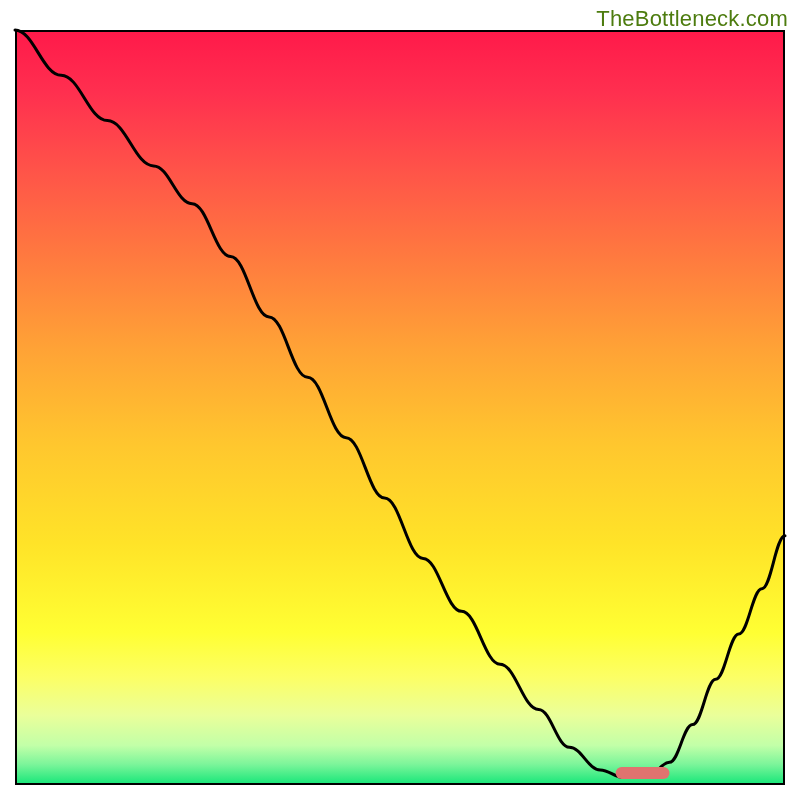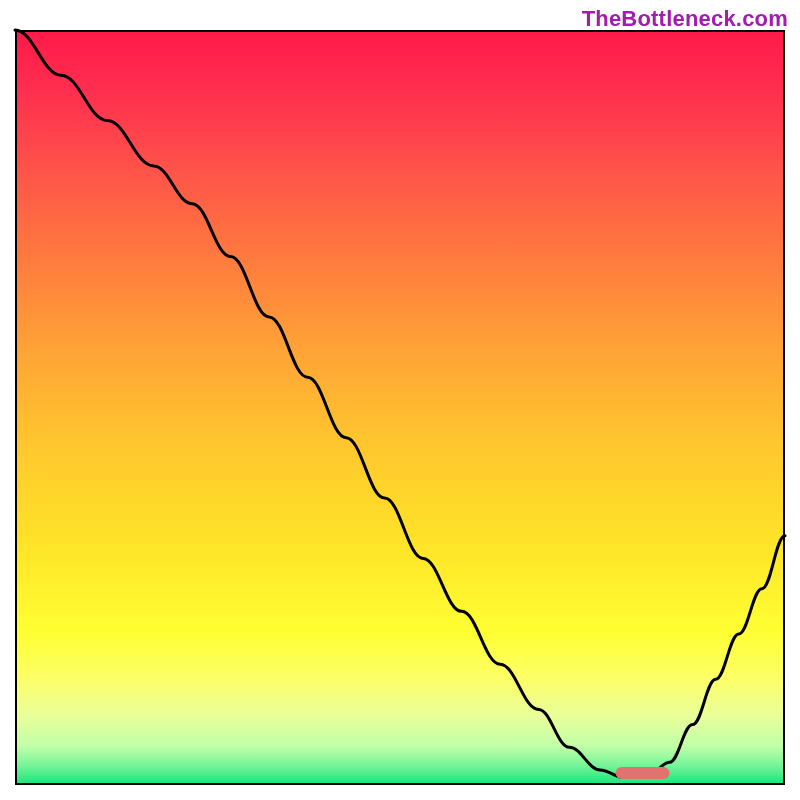--- a/index.html
+++ b/index.html
@@ -14,22 +14,22 @@
   .wrap {
     position: relative;
     width: 800px;
     height: 800px;
   }
   .watermark {
     position: absolute;
     top: 6px;
     right: 12px;
     font-size: 22px;
-    font-weight: 700;
-    color: #a21caf;
+    font-weight: 400;
+    color: #4d7c0f;
     letter-spacing: 0.2px;
     z-index: 10;
   }
   .plot {
     position: absolute;
     box-sizing: border-box;
     border: 2px solid #000;
   }
   svg {
     position: absolute;

